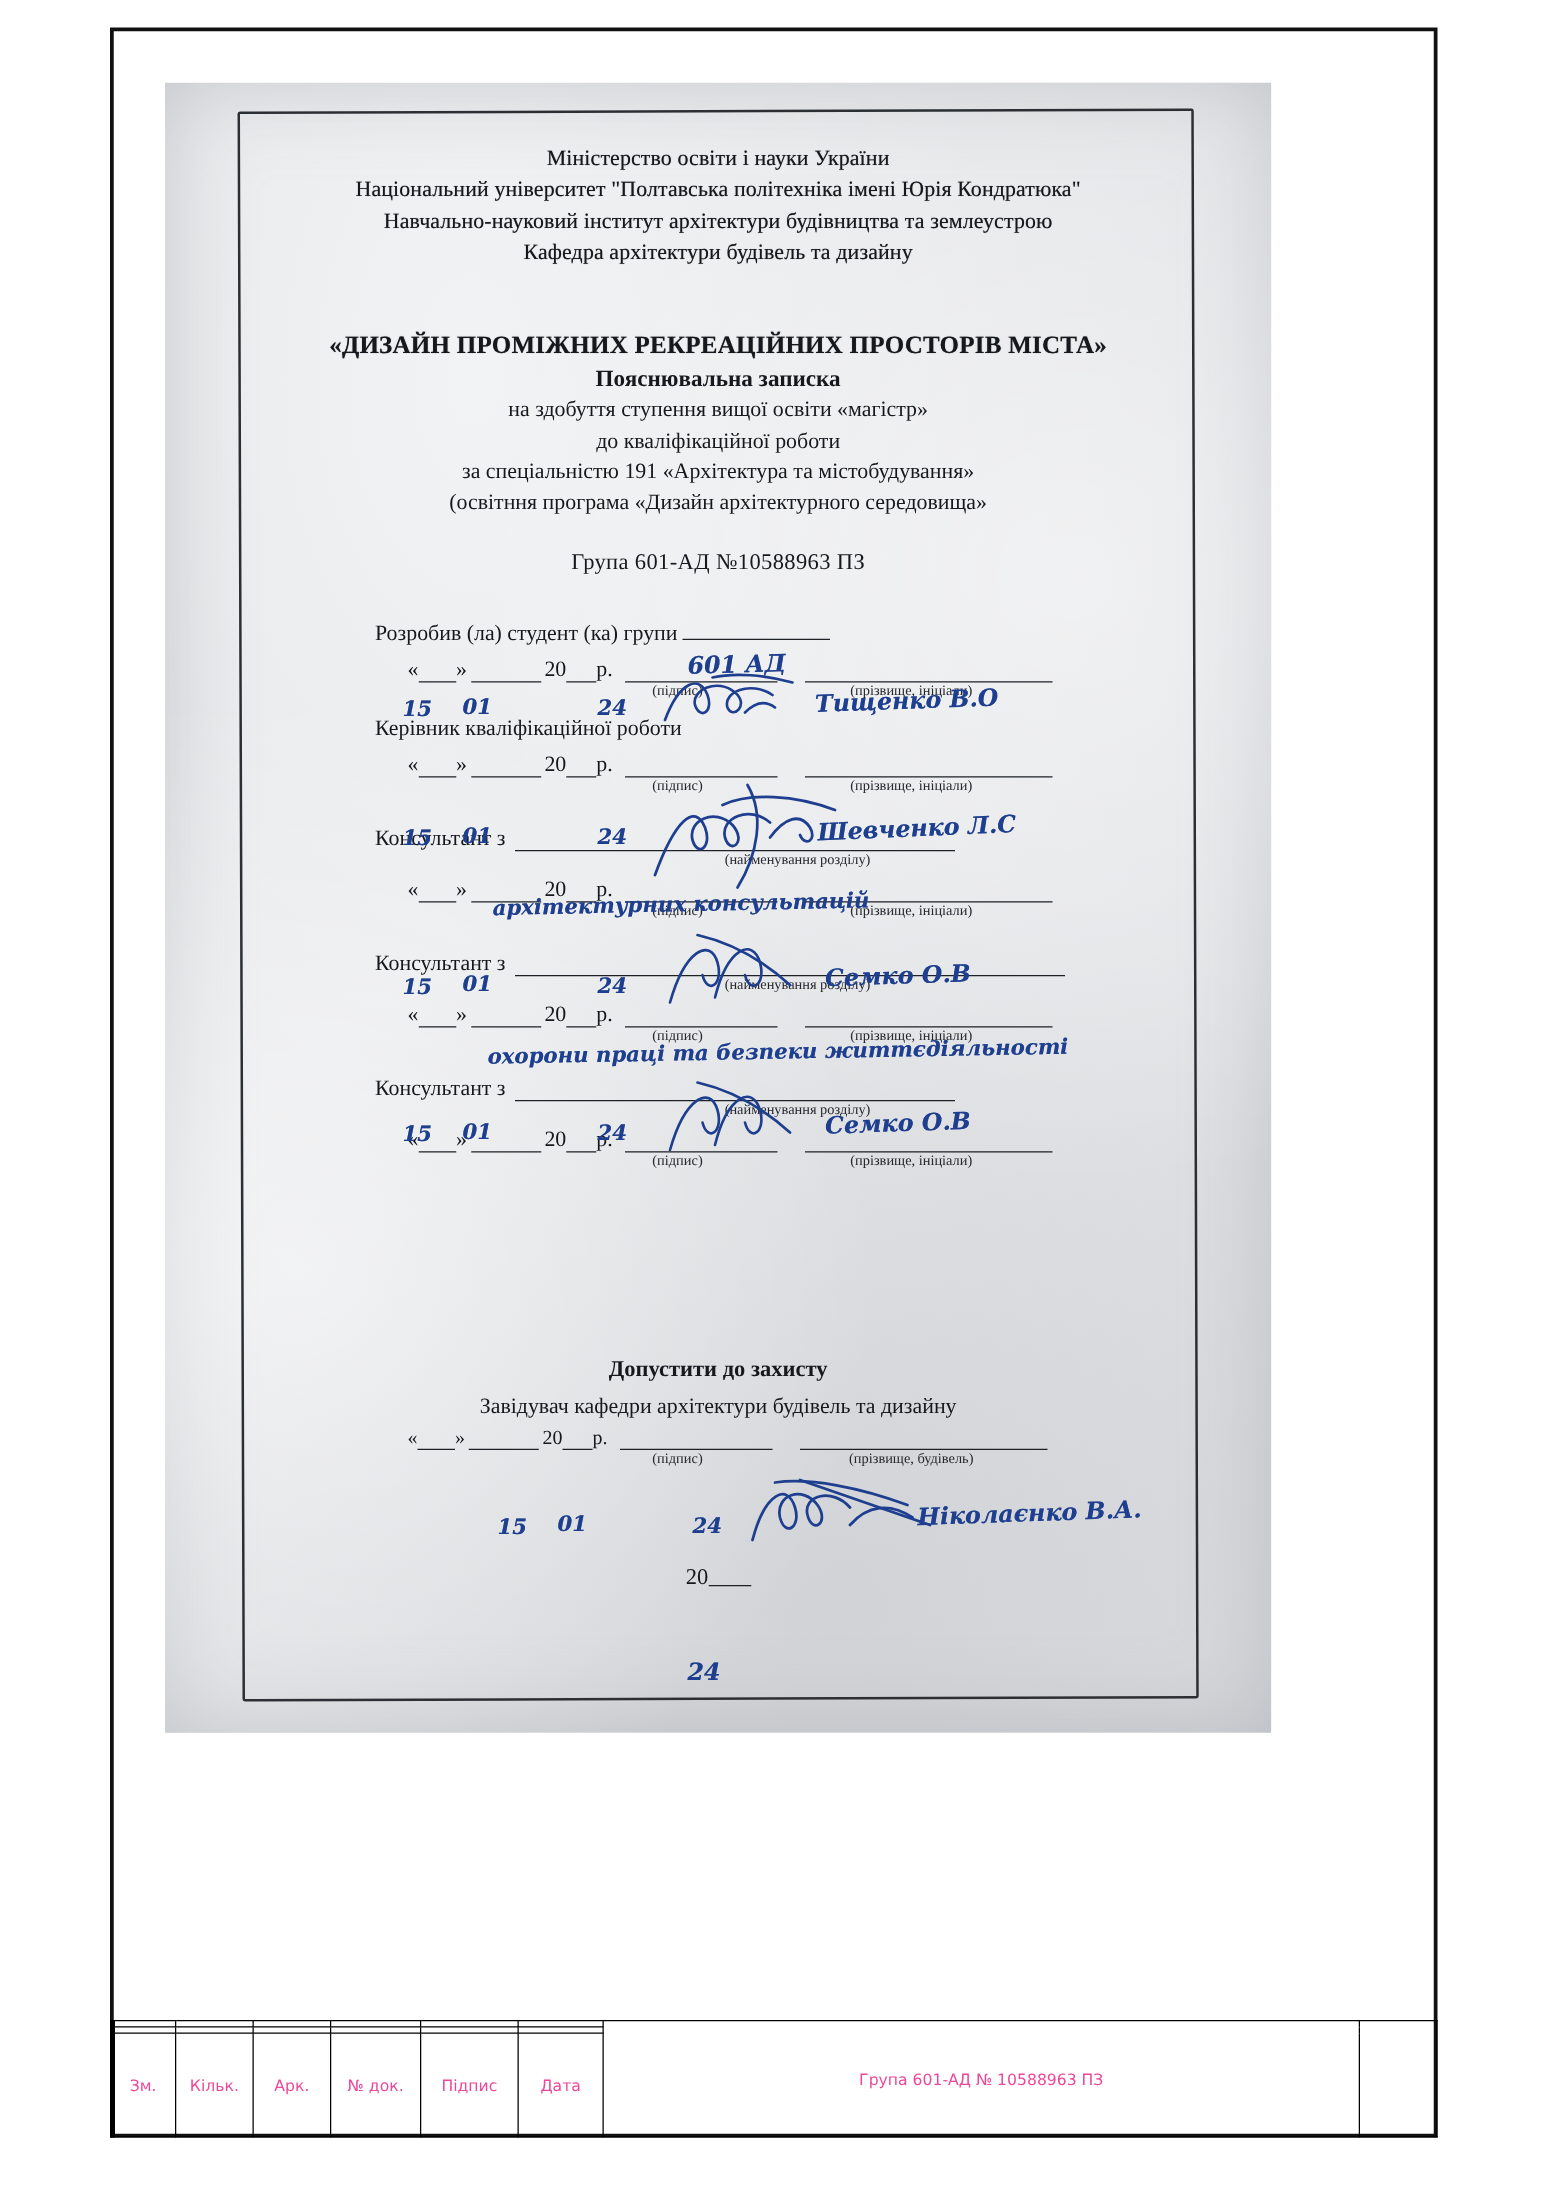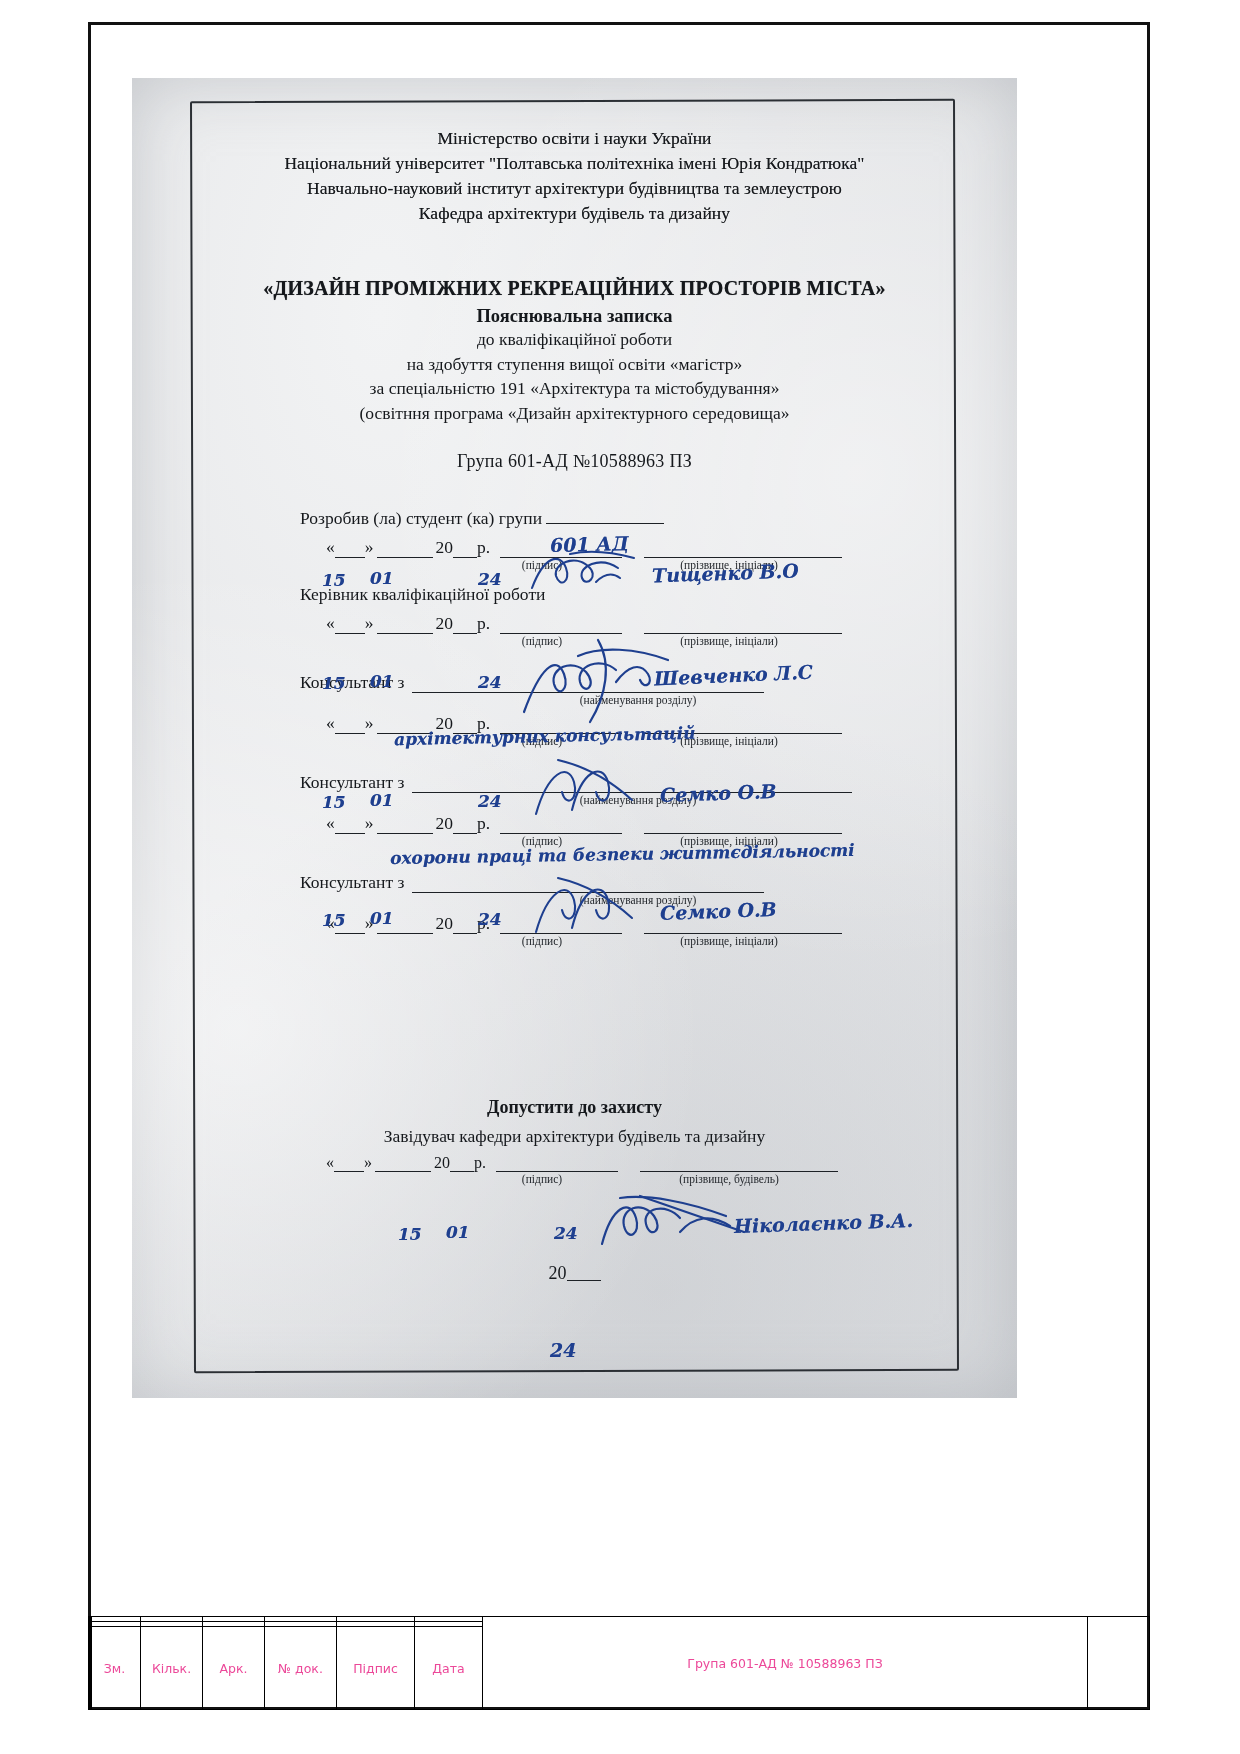--- a/index.html
+++ b/index.html
@@ -31,21 +31,20 @@
   .scan-sheet {
     position: absolute;
     left: 132px;
     top: 66px;
     width: 885px;
     height: 1320px;
     background:
       radial-gradient(ellipse at 28% 18%, #f2f3f4 0%, #e6e7e9 46%, #dcdee1 100%);
     box-shadow: inset 0 0 70px rgba(150,155,162,0.45);
     overflow: hidden;
-    margin-top: 12px;
   }
   
   .scan-sheet::before {
     content: "";
     position: absolute;
     inset: 0;
     background:
       radial-gradient(circle at 12% 72%, rgba(255,255,255,0.55) 0%, rgba(255,255,255,0) 38%),
       radial-gradient(circle at 82% 30%, rgba(255,255,255,0.45) 0%, rgba(255,255,255,0) 42%),
       radial-gradient(circle at 60% 92%, rgba(170,174,180,0.30) 0%, rgba(170,174,180,0) 45%);
@@ -271,22 +270,22 @@
 
     <div class="hdr">
       <div>Міністерство освіти і науки України</div>
       <div>Національний університет "Полтавська політехніка імені Юрія Кондратюка"</div>
       <div>Навчально-науковий інститут архітектури будівництва та землеустрою</div>
       <div>Кафедра архітектури будівель та дизайну</div>
     </div>
 
     <div class="doc-title">«ДИЗАЙН ПРОМІЖНИХ РЕКРЕАЦІЙНИХ ПРОСТОРІВ МІСТА»</div>
     <div class="sub-bold">Пояснювальна записка</div>
+    <div class="sub-line">на здобуття ступення вищої освіти «магістр»</div>
     <div class="sub-line">до кваліфікаційної роботи</div>
-    <div class="sub-line">на здобуття ступення вищої освіти «магістр»</div>
     <div class="sub-line">за спеціальністю 191 «Архітектура та містобудування»</div>
     <div class="sub-line">(освітння програма «Дизайн архітектурного середовища»</div>
 
     <div class="group-line">Група 601-АД  №10588963  ПЗ</div>
 
     <div class="sig-area">
 
       <div class="row-label">
         <span>Розробив (ла) студент (ка) групи</span>
         <span class="fill-line" style="width:118px;height:17px;"></span>

